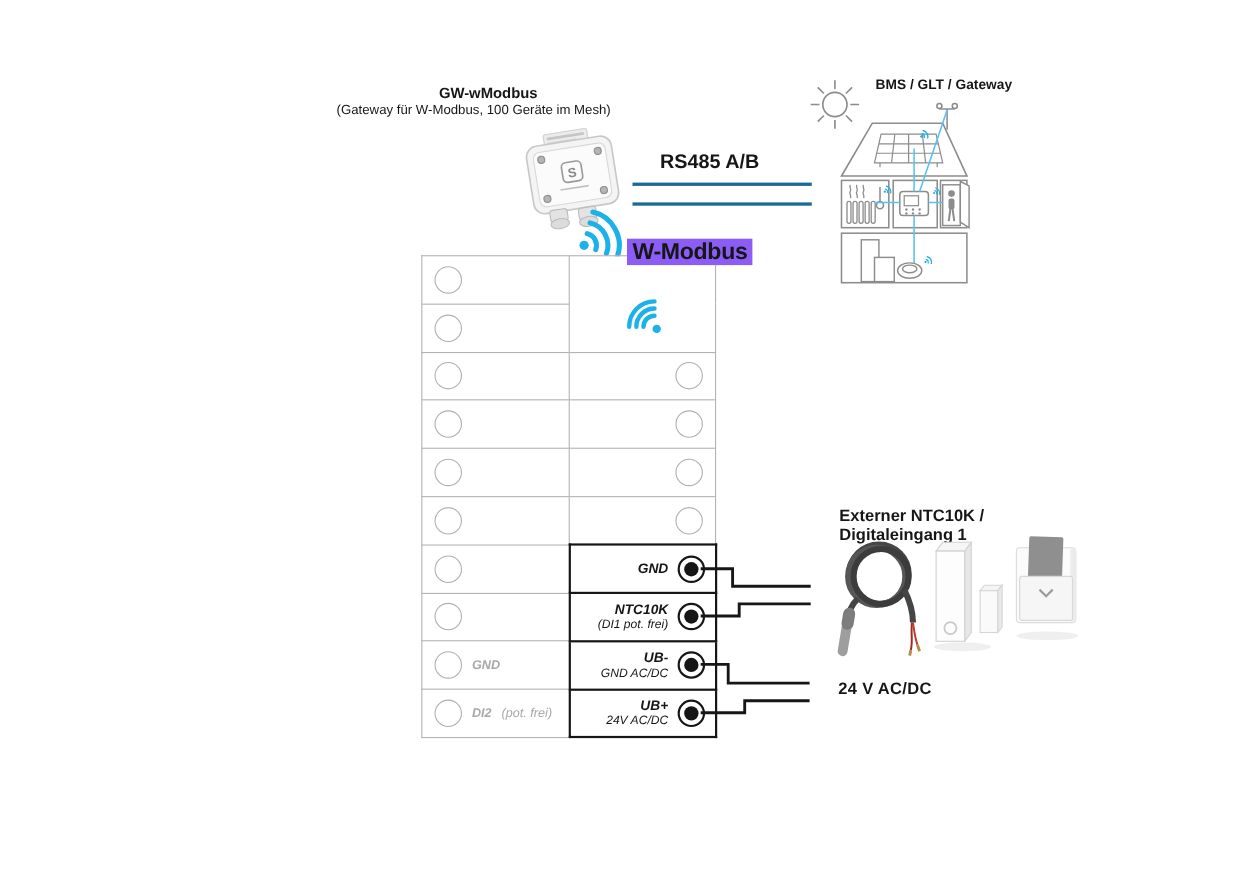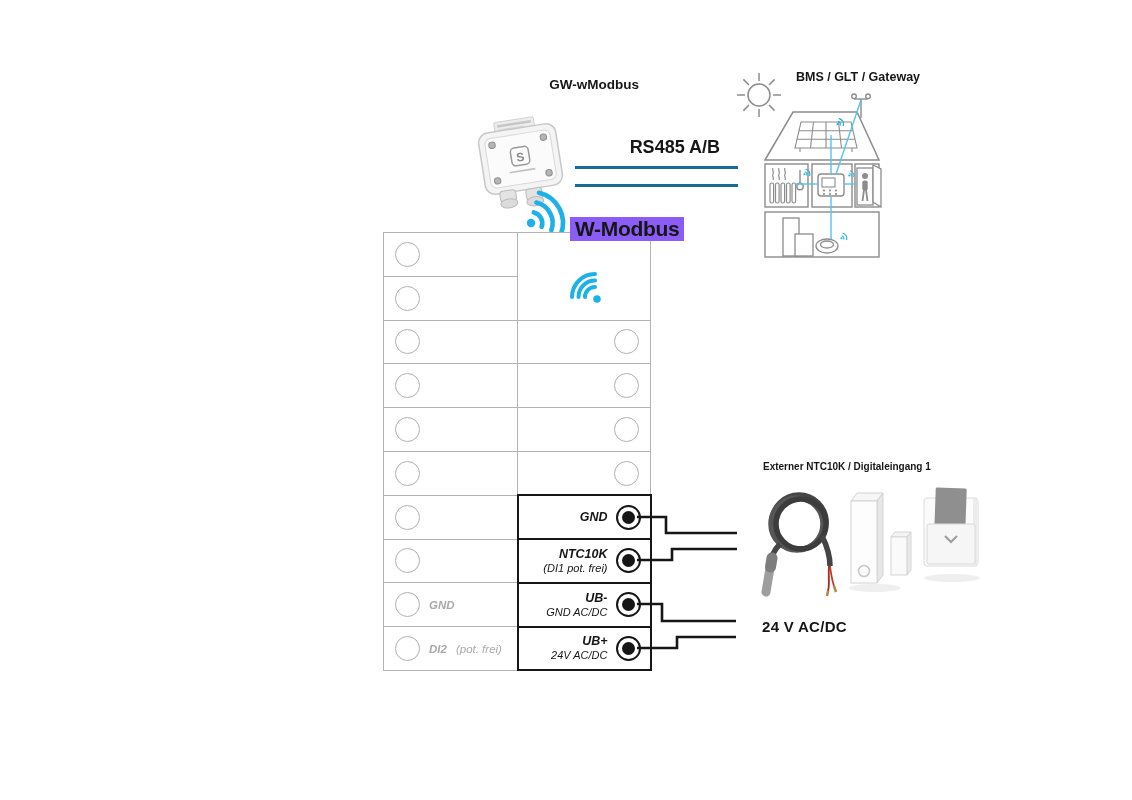--- a/index.html
+++ b/index.html
@@ -1,29 +1,29 @@
 <!DOCTYPE html>
 <html style="--wifi_blue: #1cb1e8; --bus_blue: #1a6a96; --house_blue: #56c2ef; --grid_gray: #b3b3b3; --muted_gray: #a9a9a9; --ink: #161616;"><head>
 <meta charset="utf-8">
 <style>
   html,body{margin:0;padding:0;background:#fff;}
   .canvas{position:relative;width:1132px;height:800px;background:#fff;overflow:hidden;
           font-family:"Liberation Sans","DejaVu Sans",sans-serif;color:#161616;}
   .abs{position:absolute;}
-  .ctr{text-align:right;}
+  .ctr{text-align:left;}
   .bold{font-weight:bold;}
 
   
   .dev-title{left:399px;top:77px;width:240px;font-size:13.5px;font-weight:bold;}
   .dev-sub{left:306px;top:93px;width:274px;font-size:12px;}
   .bus-label{left:600px;top:137px;width:120px;font-size:18px;font-weight:bold;}
   .bms-label{left:788px;top:70px;width:140px;font-size:12.5px;font-weight:bold;text-align:center;}
   .wmodbus{left:570px;top:217px;font-size:21px;font-weight:bold;background:#8b5cf6;
            padding:0 5px;z-index:6;letter-spacing:-0.3px;}
-  .ext-title{left:763px;top:461px;width:230px;font-size:10px;font-weight:bold;}
+  .ext-title{left:763px;top:461px;width:230px;font-size:15px;font-weight:bold;}
   .power-label{left:762px;top:618px;font-size:15px;font-weight:bold;letter-spacing:0.3px;}
 
   
   .busline{height:3px;background:var(--bus_blue,#1a6a96);width:163px;left:575px;}
 
   
   .tblock{left:383px;top:232px;z-index:2;}
   table.term{border-collapse:collapse;table-layout:fixed;width:265px;}
   table.term td{border:1.5px solid #b3b3b3;padding:0;background:#fff;vertical-align:middle;font-style:italic;}
   table.term tr{height:43.8px;}
@@ -44,20 +44,21 @@
   .wcell svg{display:block;margin:19px auto 0 auto;}
 
   .overlay{left:0;top:0;z-index:5;pointer-events:none;}
 </style>
 </head>
 <body>
 
 <div class="canvas">
 
   <div class="abs ctr dev-title">GW-wModbus</div>
+  <div class="abs ctr dev-sub">(Gateway für W-Modbus, 100 Geräte im Mesh)</div>
   <div class="abs ctr bus-label">RS485 A/B</div>
   <div class="abs bms-label">BMS / GLT / Gateway</div>
   <div class="abs wmodbus">W-Modbus</div>
   <div class="abs ext-title">Externer NTC10K / Digitaleingang 1</div>
   <div class="abs power-label">24 V AC/DC</div>
 
   <div class="abs busline" style="top:166px;"></div>
   <div class="abs busline" style="top:184px;"></div>
 
   <svg class="abs" style="left:468px;top:112px;" width="108" height="108" viewBox="0 0 108 108">

